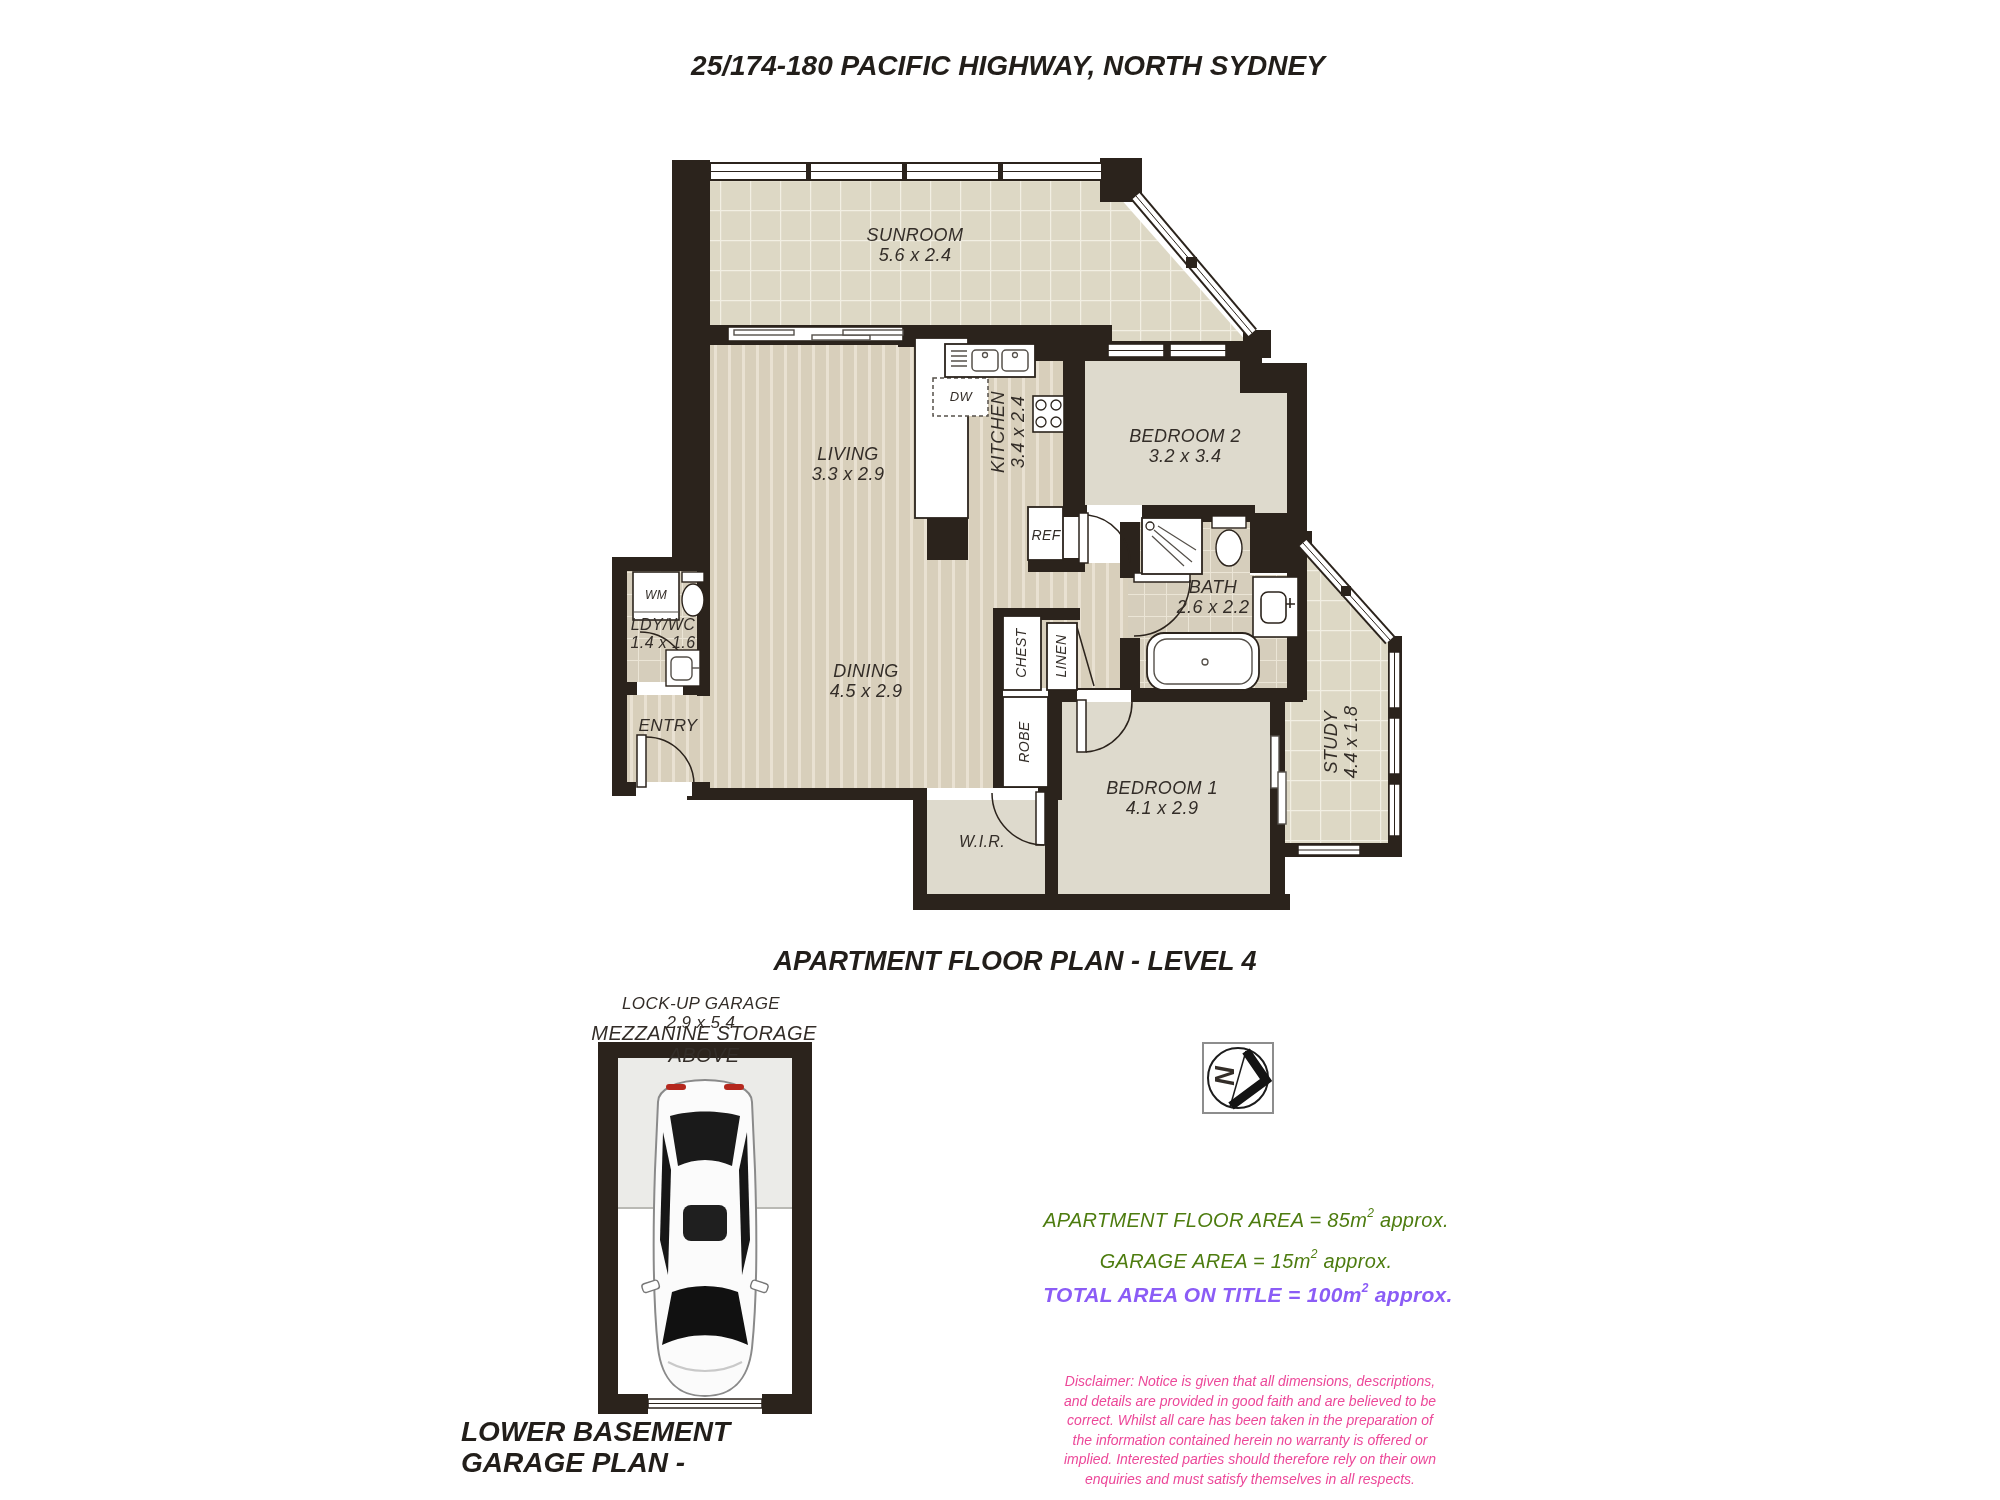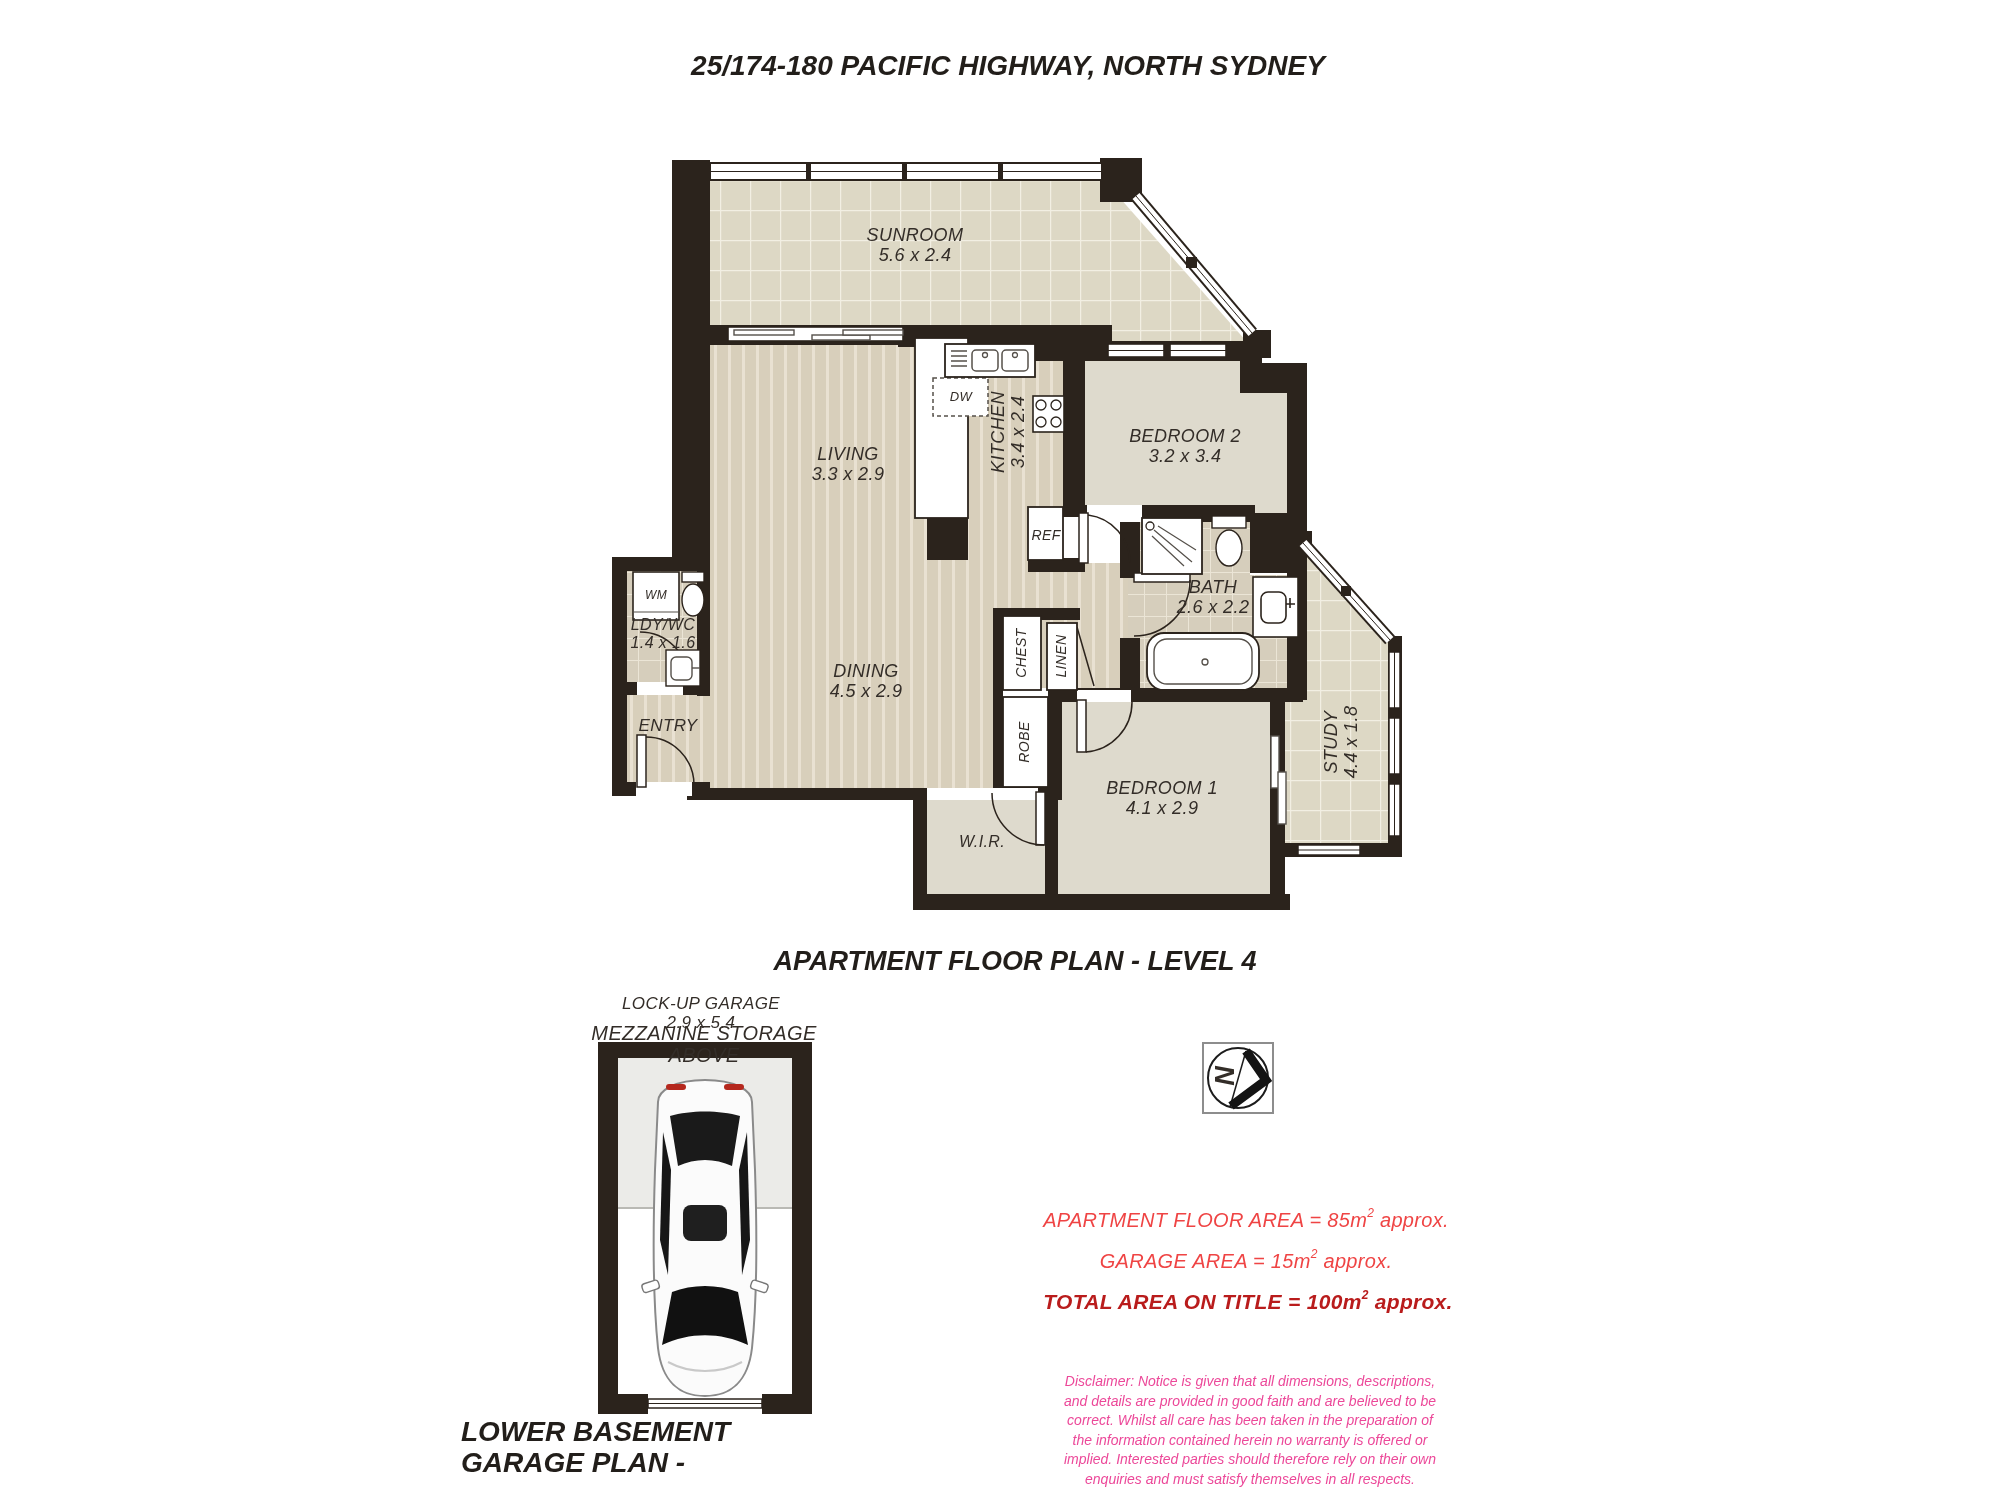--- a/index.html
+++ b/index.html
@@ -3,23 +3,23 @@
 <meta charset="utf-8">
 <style>
   html,body{margin:0;padding:0;background:#fff;width:2000px;height:1500px;overflow:hidden;}
   body{font-family:"Liberation Sans",sans-serif;}
   #canvas{position:relative;width:2000px;height:1500px;background:#ffffff;color:#2e2924;font-style:italic;}
   #plan-svg{position:absolute;left:0;top:0;}
   .lbl{position:absolute;transform:translate(-50%,-50%);text-align:center;line-height:1.12;white-space:nowrap;color:#332d28;}
   .lbl.rot{transform:translate(-50%,-50%) rotate(-90deg);}
   .lbl .ln{display:block;letter-spacing:.4px;}
   .title{position:absolute;transform:translate(-50%,-50%);font-weight:bold;white-space:nowrap;color:#221e1a;}
-  .area-line{position:absolute;transform:translate(-50%,-50%);white-space:nowrap;font-size:20px;color:#ef4444;letter-spacing:.3px;}
+  .area-line{position:absolute;transform:translate(-50%,-50%);white-space:nowrap;font-size:20px;color:#4d7c0f;letter-spacing:.3px;}
   .area-line sup{font-size:12px;position:relative;top:-2px;}
-  .area-line.bold{font-weight:bold;font-size:21px;color:#b91c1c;margin-top:7px;}
+  .area-line.bold{font-weight:bold;font-size:21px;color:#8b5cf6;}
   .disclaimer{position:absolute;left:1250px;top:1372px;transform:translateX(-50%);text-align:center;font-size:14px;line-height:19.5px;color:#ec4899;}
   .disclaimer .dline{display:block;white-space:nowrap;}
 </style>
 </head>
 <body>
 
 <div id="canvas">
 
 <svg id="plan-svg" width="2000" height="1500" viewBox="0 0 2000 1500">
   <defs>

